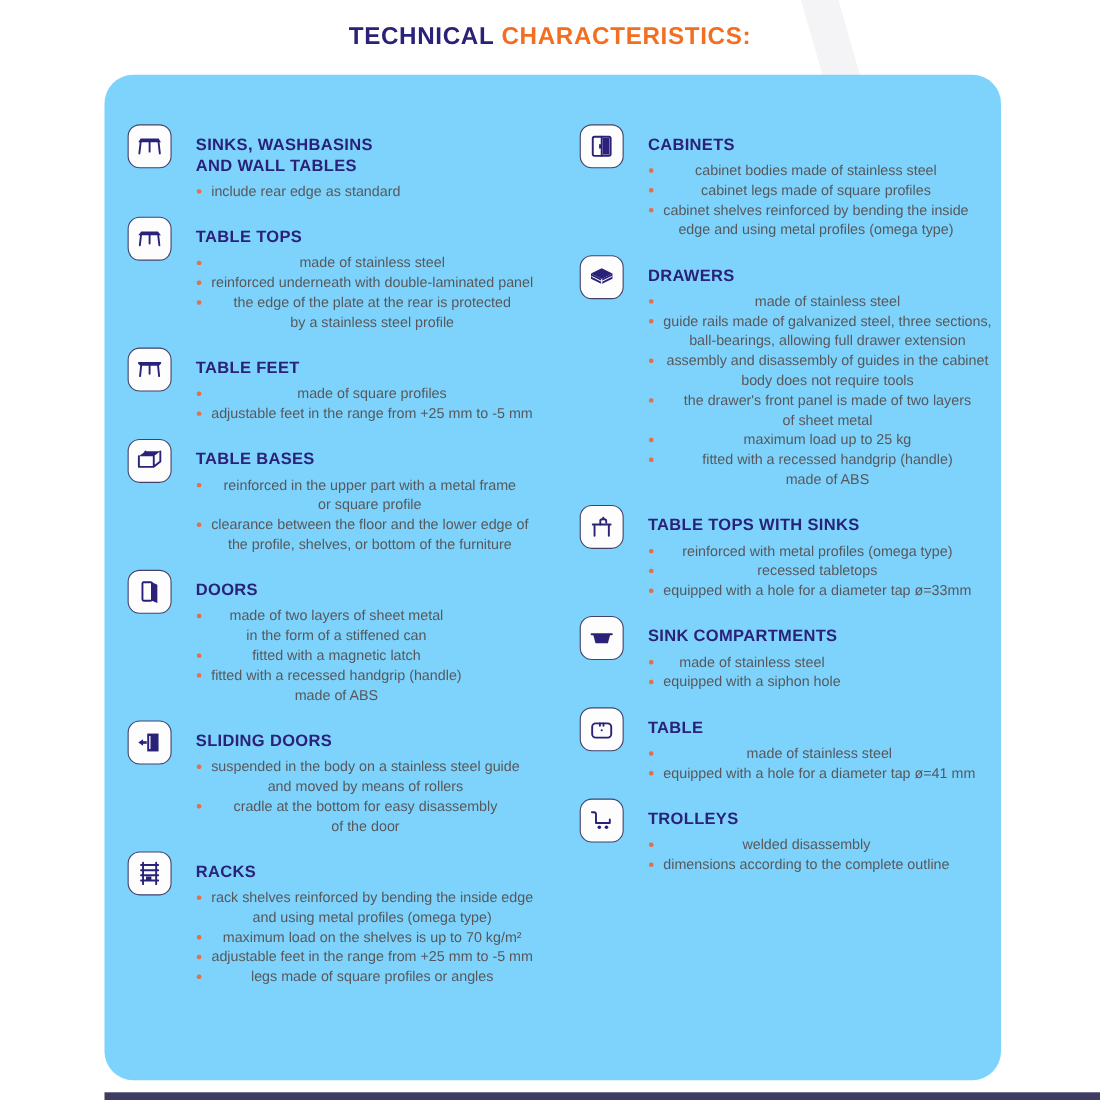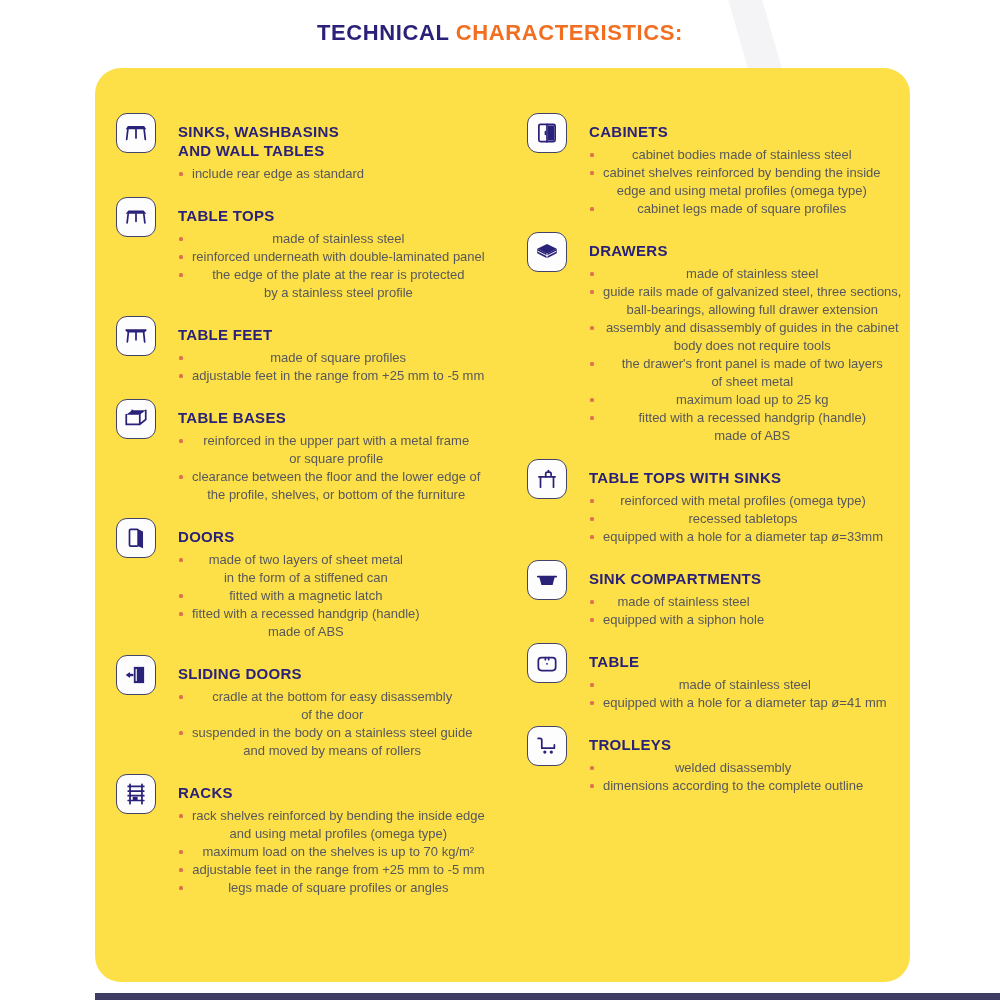--- a/index.html
+++ b/index.html
@@ -16,21 +16,21 @@
   }
   .page-title .accent{color:#f26f21;}
   
   .stripe{
     position:absolute;top:-6px;left:738px;width:34px;height:80px;
     background:#f4f4f6;transform:skewX(16deg);
   }
   
   .card{
     position:absolute;left:95px;top:68px;width:815px;height:914px;
-    background:#fde047;border-radius:26px;
+    background:#7dd3fc;border-radius:26px;
   }
   .col{position:absolute;top:45px;}
   .col-left{left:21px;width:398px;}
   .col-right{left:432px;width:378px;}
   
   .sec{display:flex;align-items:flex-start;margin-bottom:14px;}
   .tile{
     flex:0 0 40px;width:40px;height:40px;border-radius:11px;
     background:#fdfdfe;border:1.6px solid #43426b;box-sizing:border-box;
     display:flex;align-items:center;justify-content:center;
@@ -164,24 +164,24 @@
         <svg width="26" height="26" viewBox="0 0 24 24">
           <rect class="icf" x="10" y="4.5" width="9.5" height="15"></rect>
           <line x1="12.2" y1="6.5" x2="12.2" y2="17.5" stroke="#fdfdfe" stroke-width="1.1"></line>
           <polygon class="icf" points="2.5,12 6.5,9.3 6.5,14.7"></polygon>
           <rect class="icf" x="6.2" y="10.9" width="3.4" height="2.2"></rect>
         </svg>
       </div>
       <div class="txt">
         <h3>SLIDING DOORS</h3>
         <ul>
+          <li>suspended in the body on a stainless steel guide
+and moved by means of rollers</li>
           <li>cradle at the bottom for easy disassembly
 of the door</li>
-          <li>suspended in the body on a stainless steel guide
-and moved by means of rollers</li>
         </ul>
       </div>
     </section>
 
     <section class="sec">
       <div class="tile">
         <svg width="26" height="26" viewBox="0 0 24 24">
           <path class="ic" d="M6.5 3 V21 M17.5 3 V21 M4.8 5 H19.2 M4.8 9.3 H19.2 M4.8 13.6 H19.2 M4.8 18 H19.2"></path>
           <rect class="icf" x="9" y="14.6" width="4.5" height="3.4"></rect>
         </svg>
@@ -208,23 +208,23 @@
           <rect class="ic" x="4.5" y="4" width="15" height="16" rx="1.5"></rect>
           <line class="ic" x1="12" y1="4" x2="12" y2="20"></line>
           <rect class="icf" x="12.9" y="5" width="5.6" height="14"></rect>
           <line class="ic" x1="10.6" y1="10.8" x2="10.6" y2="13.2"></line>
         </svg>
       </div>
       <div class="txt">
         <h3>CABINETS</h3>
         <ul>
           <li>cabinet bodies made of stainless steel</li>
+          <li>cabinet legs made of square profiles</li>
           <li>cabinet shelves reinforced by bending the inside
 edge and using metal profiles (omega type)</li>
-          <li>cabinet legs made of square profiles</li>
         </ul>
       </div>
     </section>
 
     <section class="sec">
       <div class="tile">
         <svg width="26" height="26" viewBox="0 0 24 24">
           <polygon class="icf" points="12,4.5 21,9 12,13.5 3,9"></polygon>
           <polygon class="icf" points="3,9 3,13.2 12,17.8 12,13.5"></polygon>
           <polygon class="icf" points="21,9 21,13.2 12,17.8 12,13.5"></polygon>

